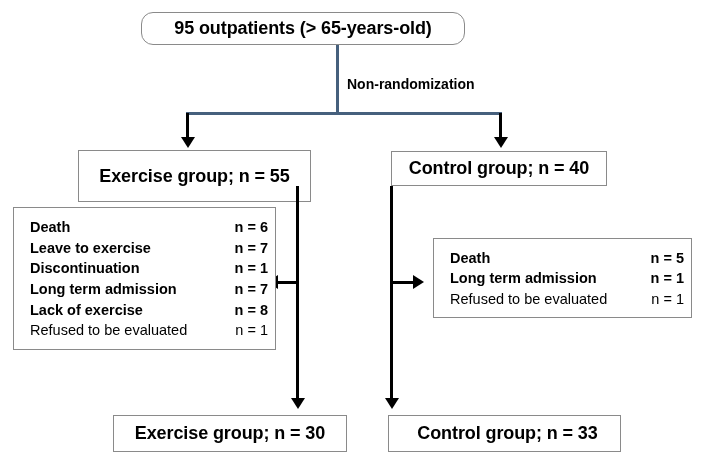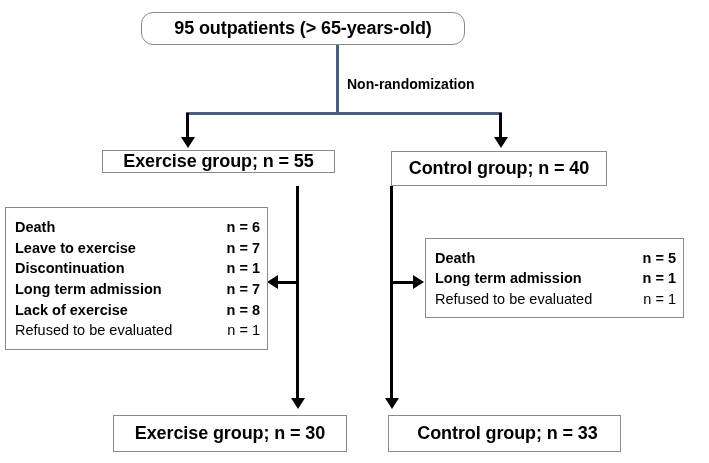--- a/index.html
+++ b/index.html
@@ -40,23 +40,22 @@
     left: 141px; top: 12px;
     width: 324px; height: 33px;
     justify-content: center;
     border-radius: 12px;
   }
   #top-box .node-label { font-size: 18px; }
 
   
   #exercise-box-1 {
     left: 78px; top: 150px;
-    width: 233px; height: 23px;
-    justify-content: center;
-    margin-left: 24px;
+    width: 233px; height: 52px;
+    justify-content: center;
   }
   #control-box-1 {
     left: 391px; top: 151px;
     width: 216px; height: 35px;
     justify-content: center;
   }
   #exercise-box-1 .node-label,
   #control-box-1 .node-label { font-size: 18px; }
 
   
@@ -73,24 +72,25 @@
   }
   #exercise-box-2 .node-label,
   #control-box-2 .node-label { font-size: 18px; }
 
   
   .excl-box {
     position: absolute;
     box-sizing: border-box;
     background: #ffffff;
     border: 1px solid #8a8a8a;
-    padding: 5px 7px 4px 9px;
+    padding: 5px 7px 4px 16px;
     display: flex;
     flex-direction: column;
     justify-content: center;
+    margin-left: 8px;
   }
   #exclusion-left {
     left: 5px; top: 207px;
     width: 263px; height: 143px;
   }
   #exclusion-right {
     left: 425px; top: 238px;
     width: 259px; height: 80px;
   }
   .excl-row {

